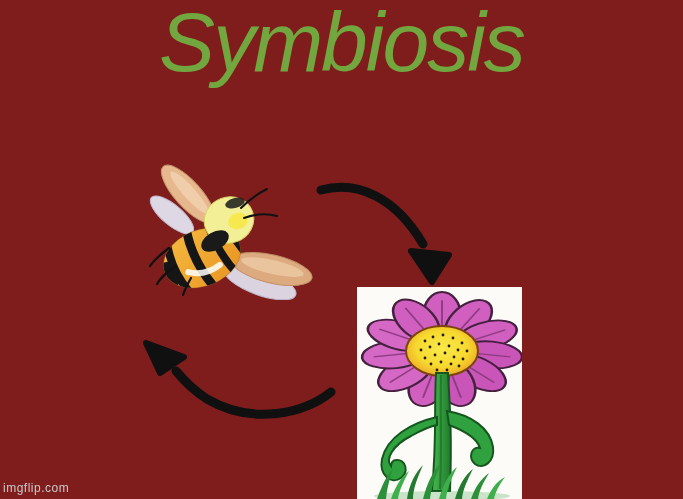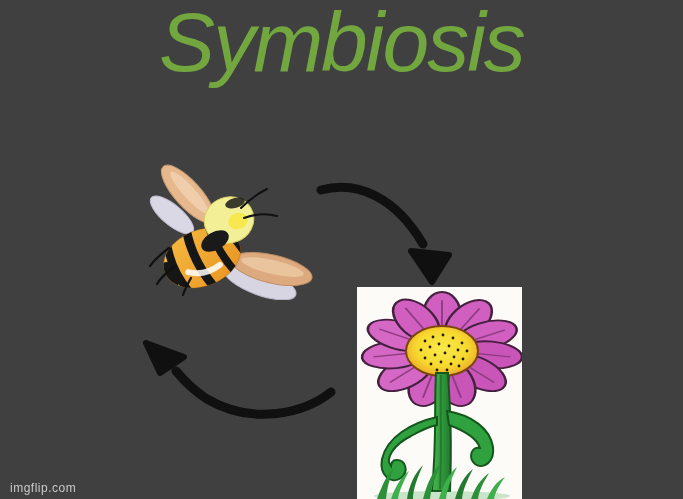--- a/index.html
+++ b/index.html
@@ -1,33 +1,33 @@
 <!DOCTYPE html>
 <html><head>
 <meta charset="utf-8">
 <style>
   html,body{margin:0;padding:0;background:#ffffff;}
   .canvas{
-    position:relative;width:683px;height:499px;background:#404040;
+    position:relative;width:683px;height:499px;background:#7f1d1d;
     overflow:hidden;font-family:"Liberation Sans",sans-serif;
   }
   .title{
     position:absolute;top:0;left:0;width:683px;height:106px;
     text-align:center;font-style:italic;font-weight:normal;
     font-size:84px;line-height:84px;letter-spacing:-2px;
     color:#72a63e;user-select:none;
   }
   .bee-wrap{position:absolute;left:145px;top:158px;width:175px;height:142px;}
   .flower-wrap{
     position:absolute;left:357px;top:287px;width:165px;height:212px;
     background:#fdfbf7;
   }
   .arrows{position:absolute;left:0;top:0;width:683px;height:499px;pointer-events:none;}
   .watermark{
-    position:absolute;left:10px;bottom:4px;
+    position:absolute;left:3px;bottom:4px;
     font-size:12px;letter-spacing:0.5px;color:#c9c9c9;
   }
   svg{display:block;}
 </style>
 </head>
 <body>
 
 <div class="canvas">
 
   <div class="title">Symbiosis</div>

